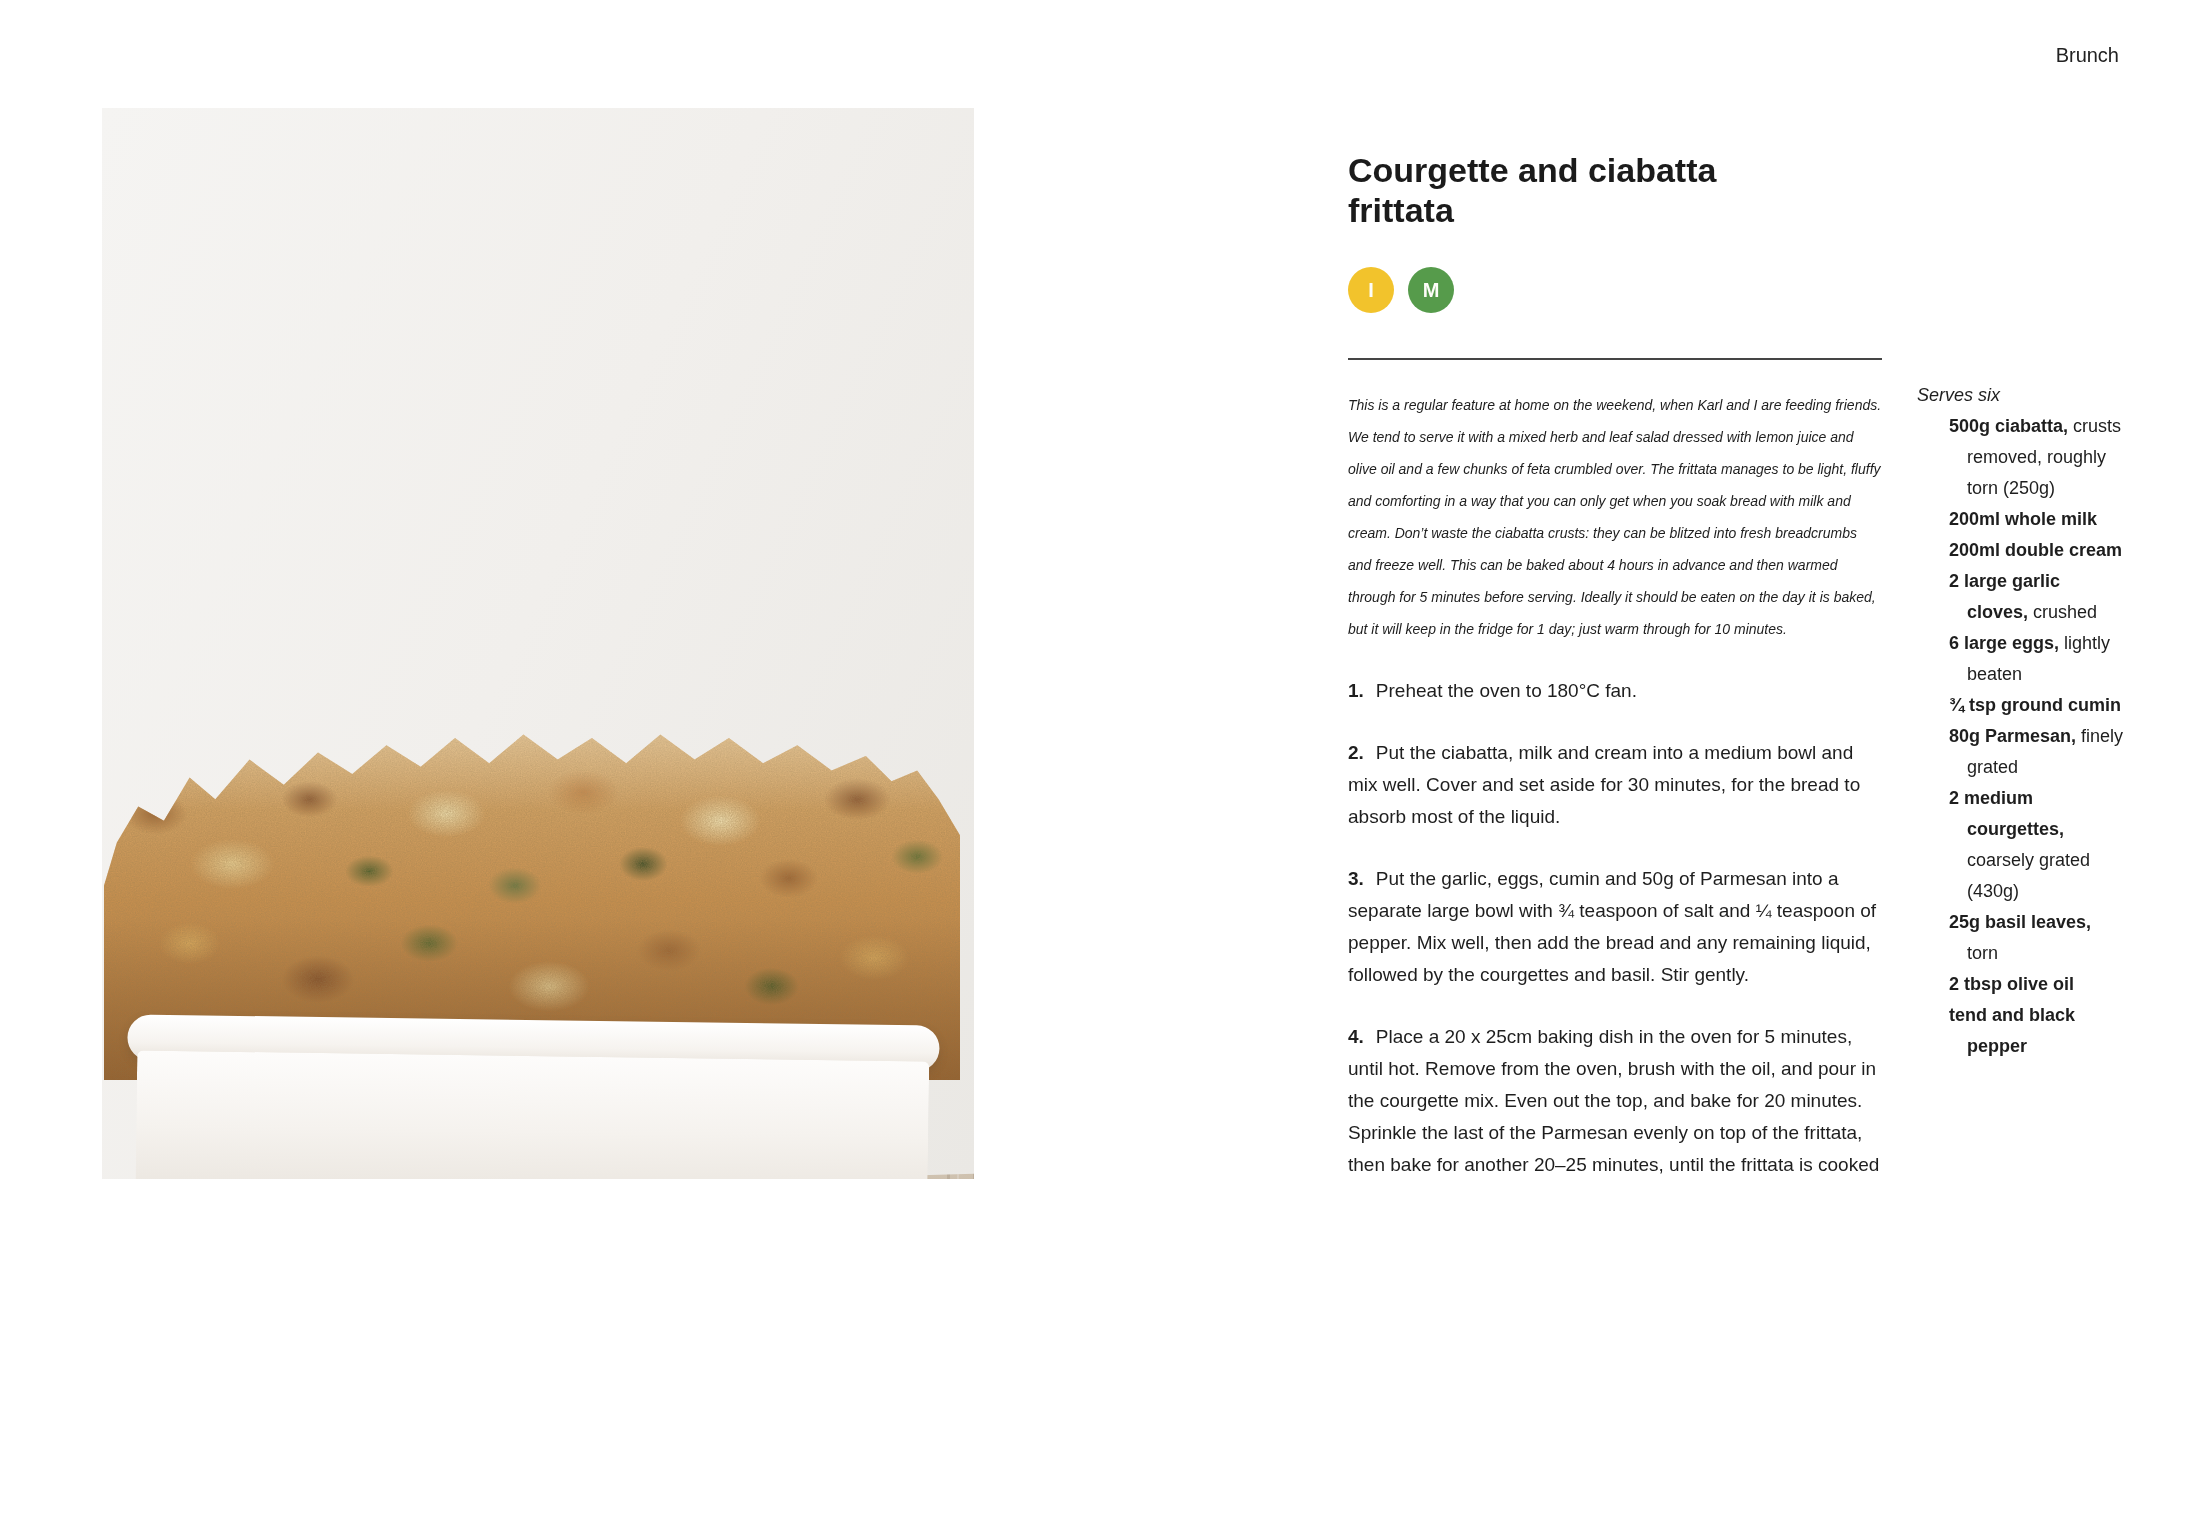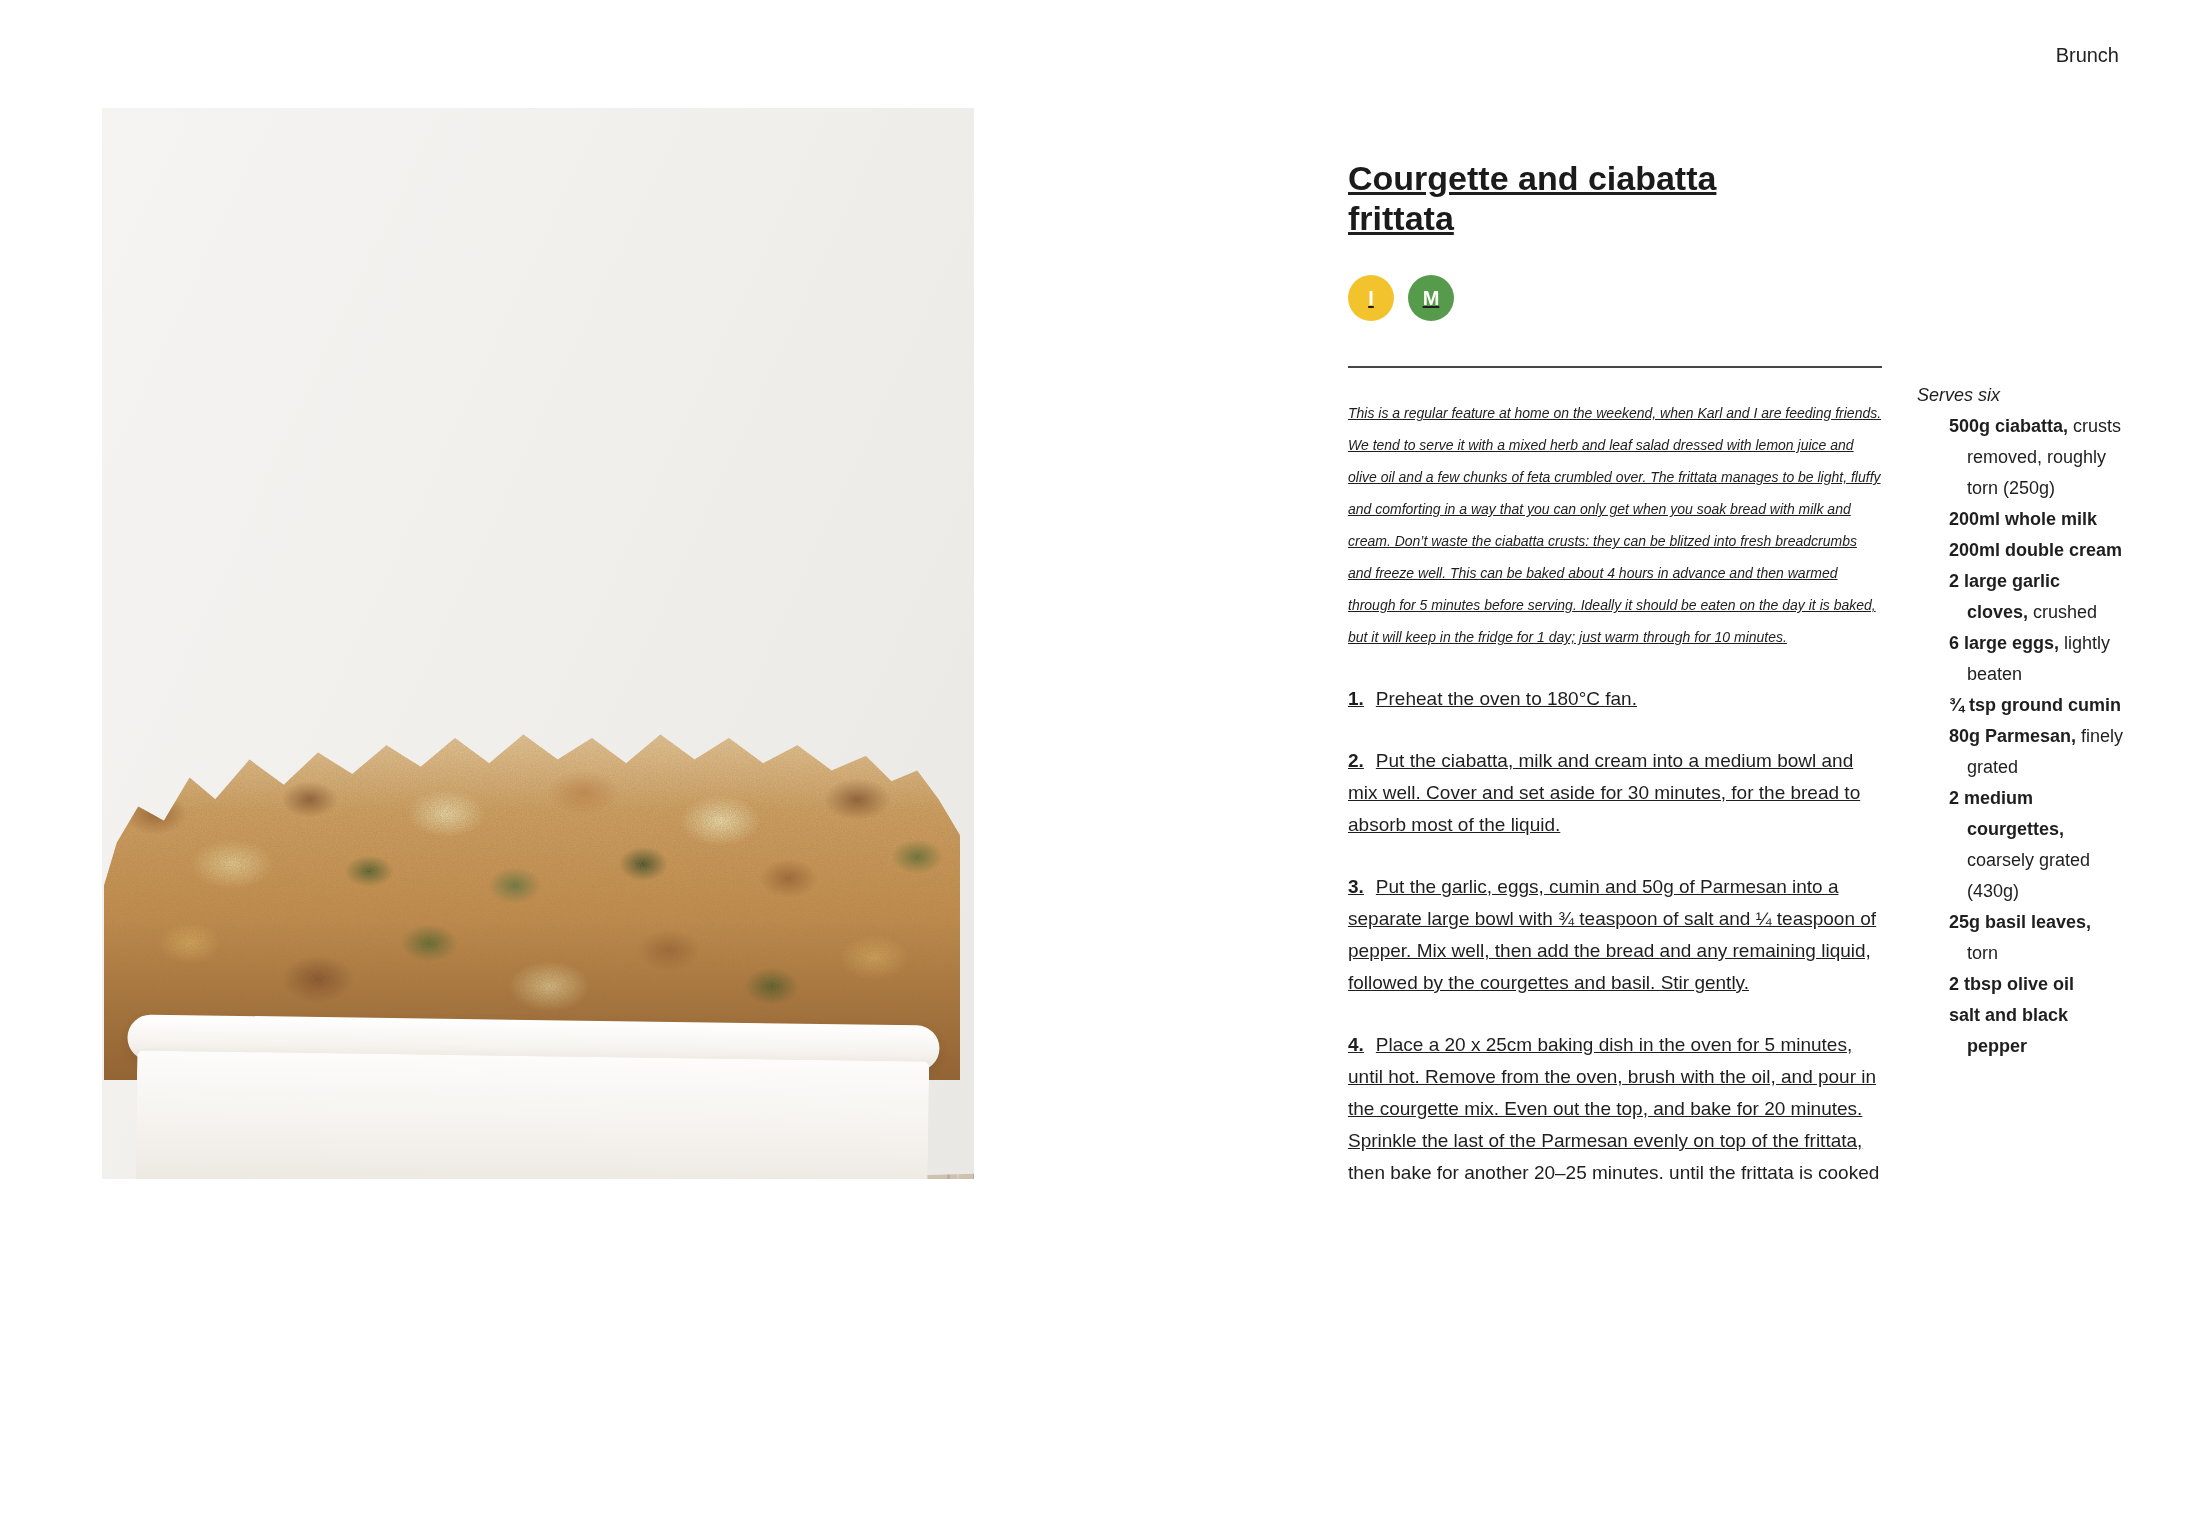--- a/index.html
+++ b/index.html
@@ -57,21 +57,21 @@
   .dish-front{position:absolute;left:10px;top:36px;width:calc(100% - 20px);height:216px;
       border-radius:6px 6px 34px 34px;background:
       radial-gradient(70px 40px at 12% 92%, rgba(120,95,70,0.25), rgba(120,95,70,0) 70%),
       radial-gradient(50px 30px at 88% 88%, rgba(110,90,70,0.22), rgba(110,90,70,0) 70%),
       radial-gradient(40px 24px at 30% 97%, rgba(90,70,55,0.25), rgba(90,70,55,0) 70%),
       radial-gradient(26px 16px at 55% 94%, rgba(100,80,60,0.20), rgba(100,80,60,0) 70%),
       linear-gradient(180deg,#fdfcfb 0%,#f5f2ee 35%,#e9e4dd 70%,#d8d1c7 100%);}
 
   
   .running-head{position:absolute;top:44px;right:92px;font-size:20px;color:#222;}
-  .recipe{position:absolute;left:1348px;top:8px;width:534px;text-decoration:underline;}
+  .recipe{position:absolute;left:1348px;top:0;width:534px;}
   .title{margin:150px 0 0;font-size:34px;line-height:40px;font-weight:bold;color:#1b1b1b;}
   .badges{margin-top:37px;display:flex;gap:14px;}
   .badge{width:46px;height:46px;border-radius:50%;color:#fdfdf8;font-weight:bold;font-size:20px;
          display:flex;align-items:center;justify-content:center;}
   .rule{border:none;border-top:2px solid #454545;height:0;margin:45px 0 0;}
   .intro{margin:29px 0 0;font-style:italic;font-size:14px;line-height:32px;}
   .step{margin:30px 0 0;font-size:19px;line-height:32px;}
   .step b{margin-right:12px;}
   .ingredients{position:absolute;left:1917px;top:380px;width:208px;font-size:18px;line-height:31px;}
   .serves{font-style:italic;}
@@ -133,17 +133,17 @@
     <div class="ing"><b>500g ciabatta,</b><span> crusts removed, roughly torn (250g)</span></div>
     <div class="ing"><b>200ml whole milk</b><span></span></div>
     <div class="ing"><b>200ml double cream</b><span></span></div>
     <div class="ing"><b>2 large garlic cloves,</b><span> crushed</span></div>
     <div class="ing"><b>6 large eggs,</b><span> lightly beaten</span></div>
     <div class="ing"><b>¾ tsp ground cumin</b><span></span></div>
     <div class="ing"><b>80g Parmesan,</b><span> finely grated</span></div>
     <div class="ing"><b>2 medium courgettes,</b><span> coarsely grated (430g)</span></div>
     <div class="ing"><b>25g basil leaves,</b><span> torn</span></div>
     <div class="ing"><b>2 tbsp olive oil</b><span></span></div>
-    <div class="ing"><b>salt and black pepper</b><span></span></div>
+    <div class="ing"><b>tend and black pepper</b><span></span></div>
   </div>
 
   <div class="page-num">9</div>
 </div>
 
 </body></html>

